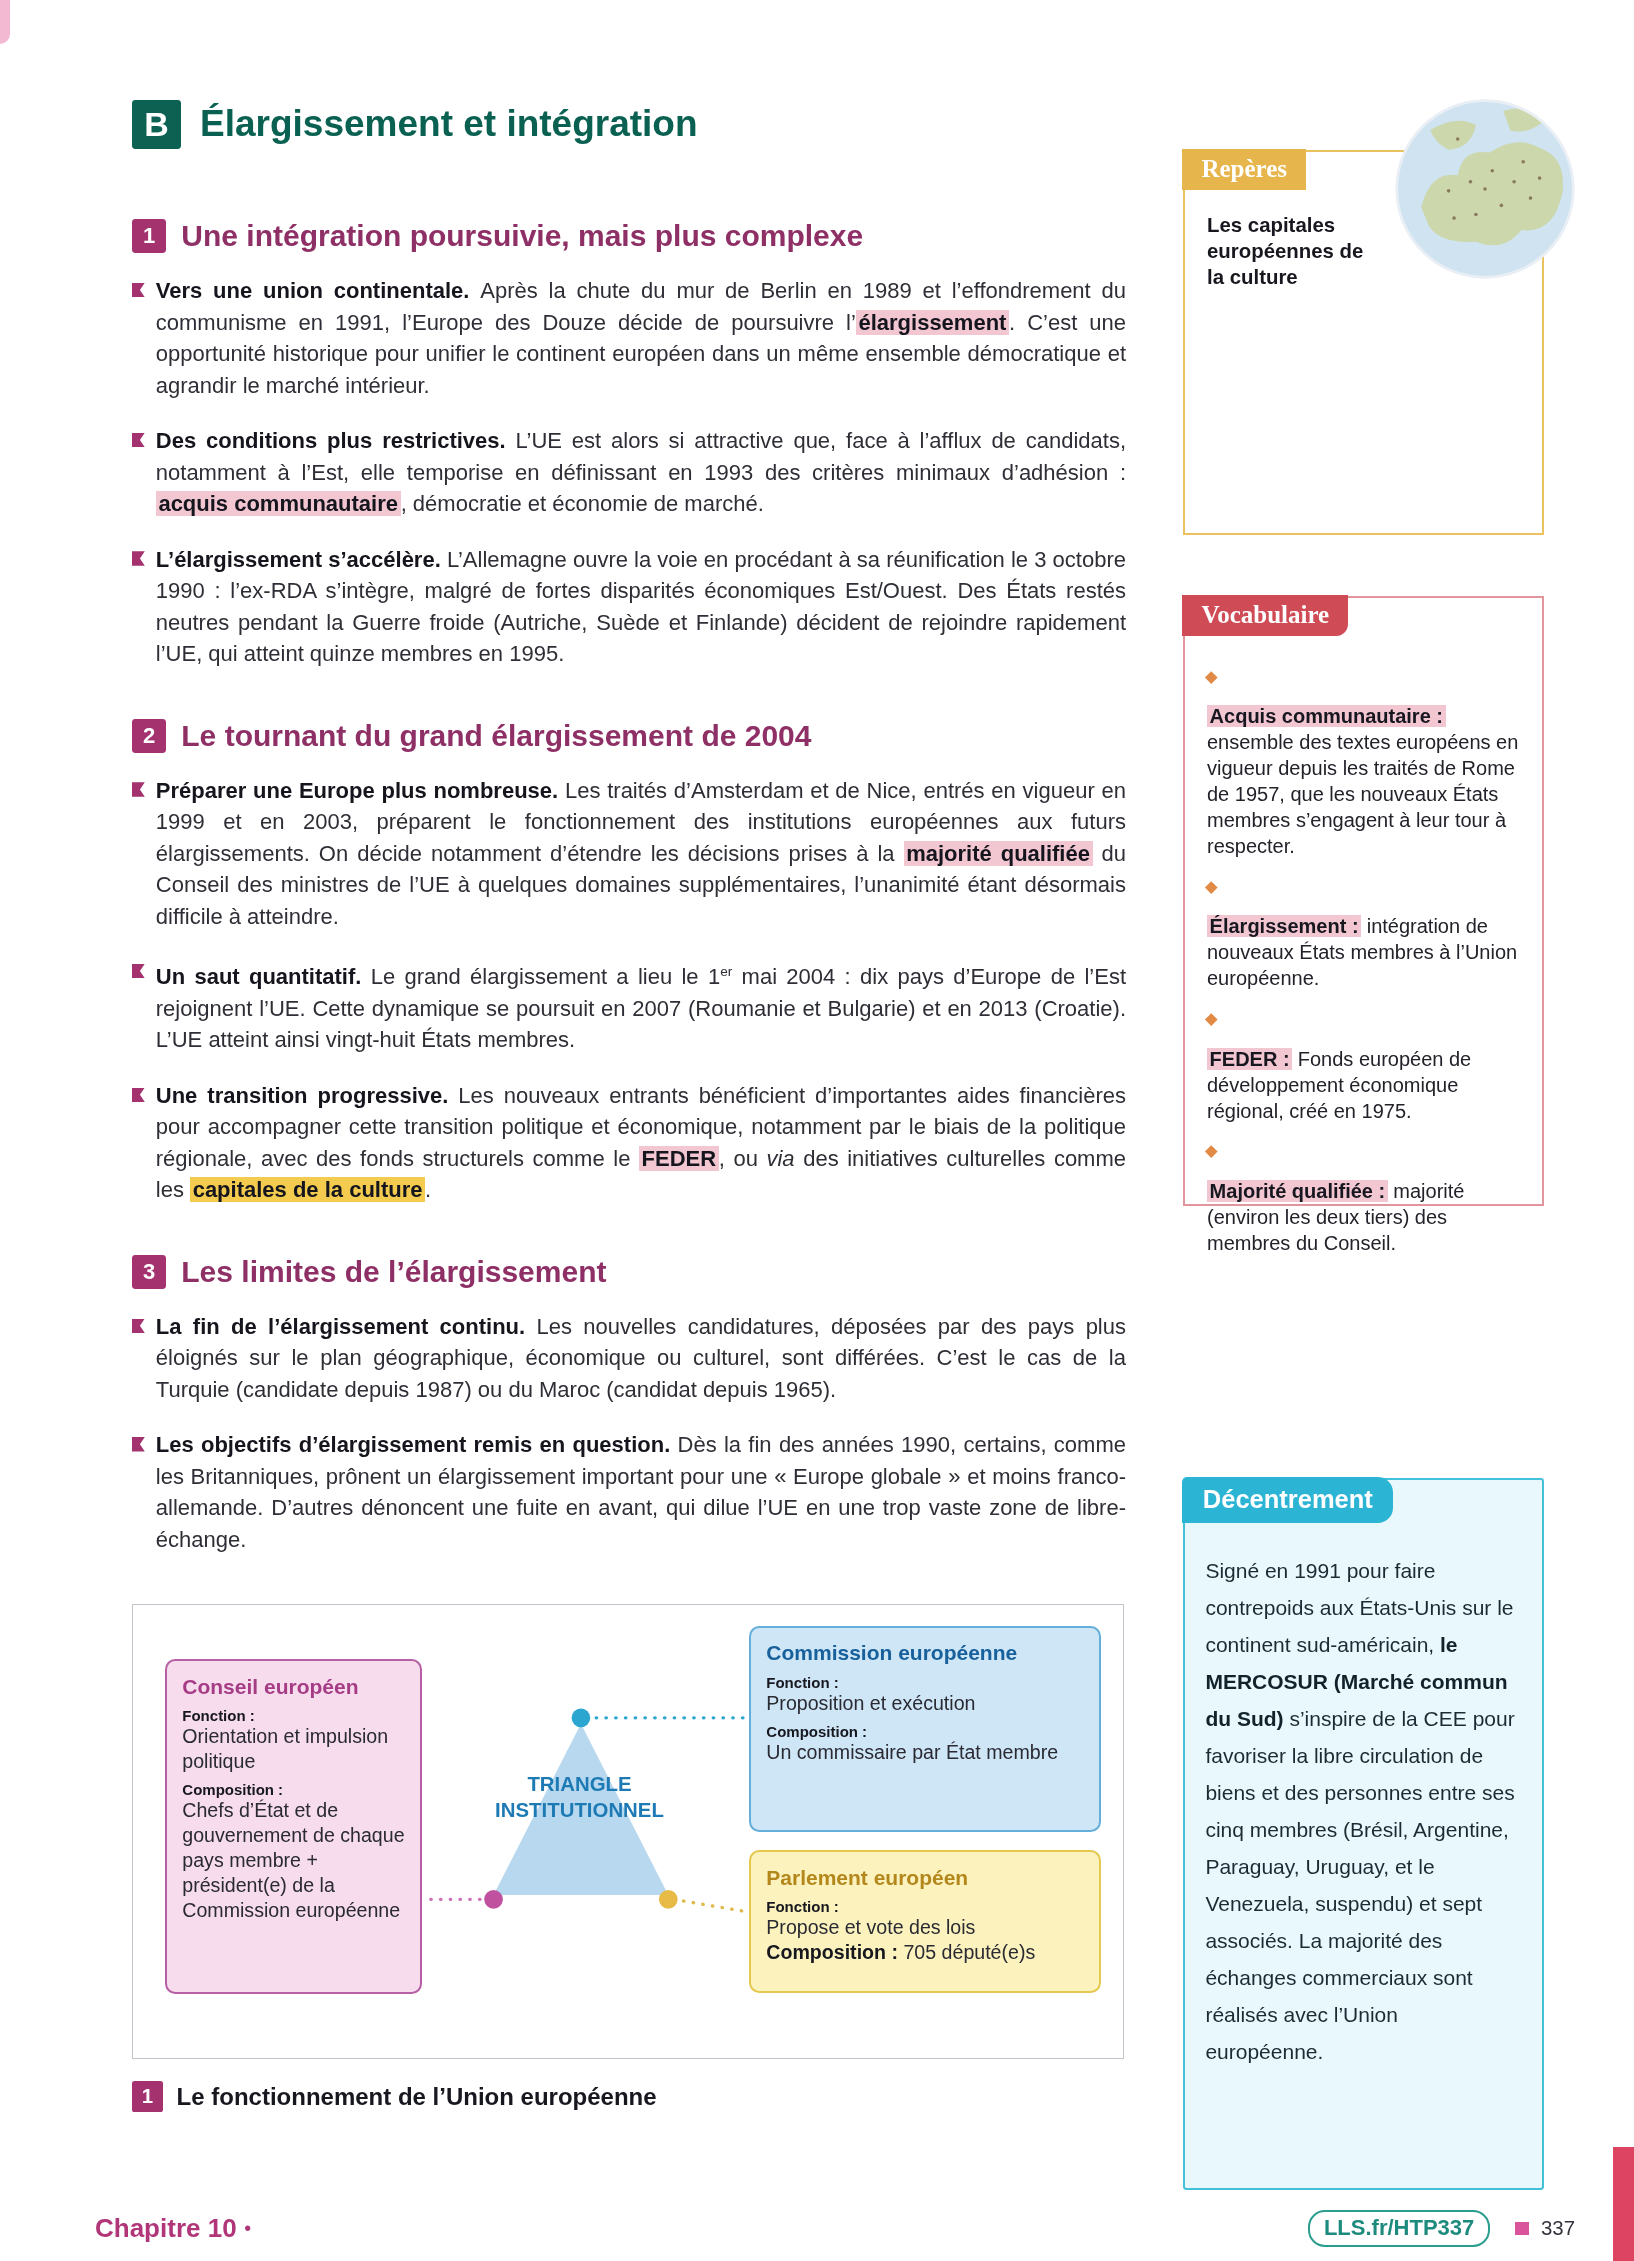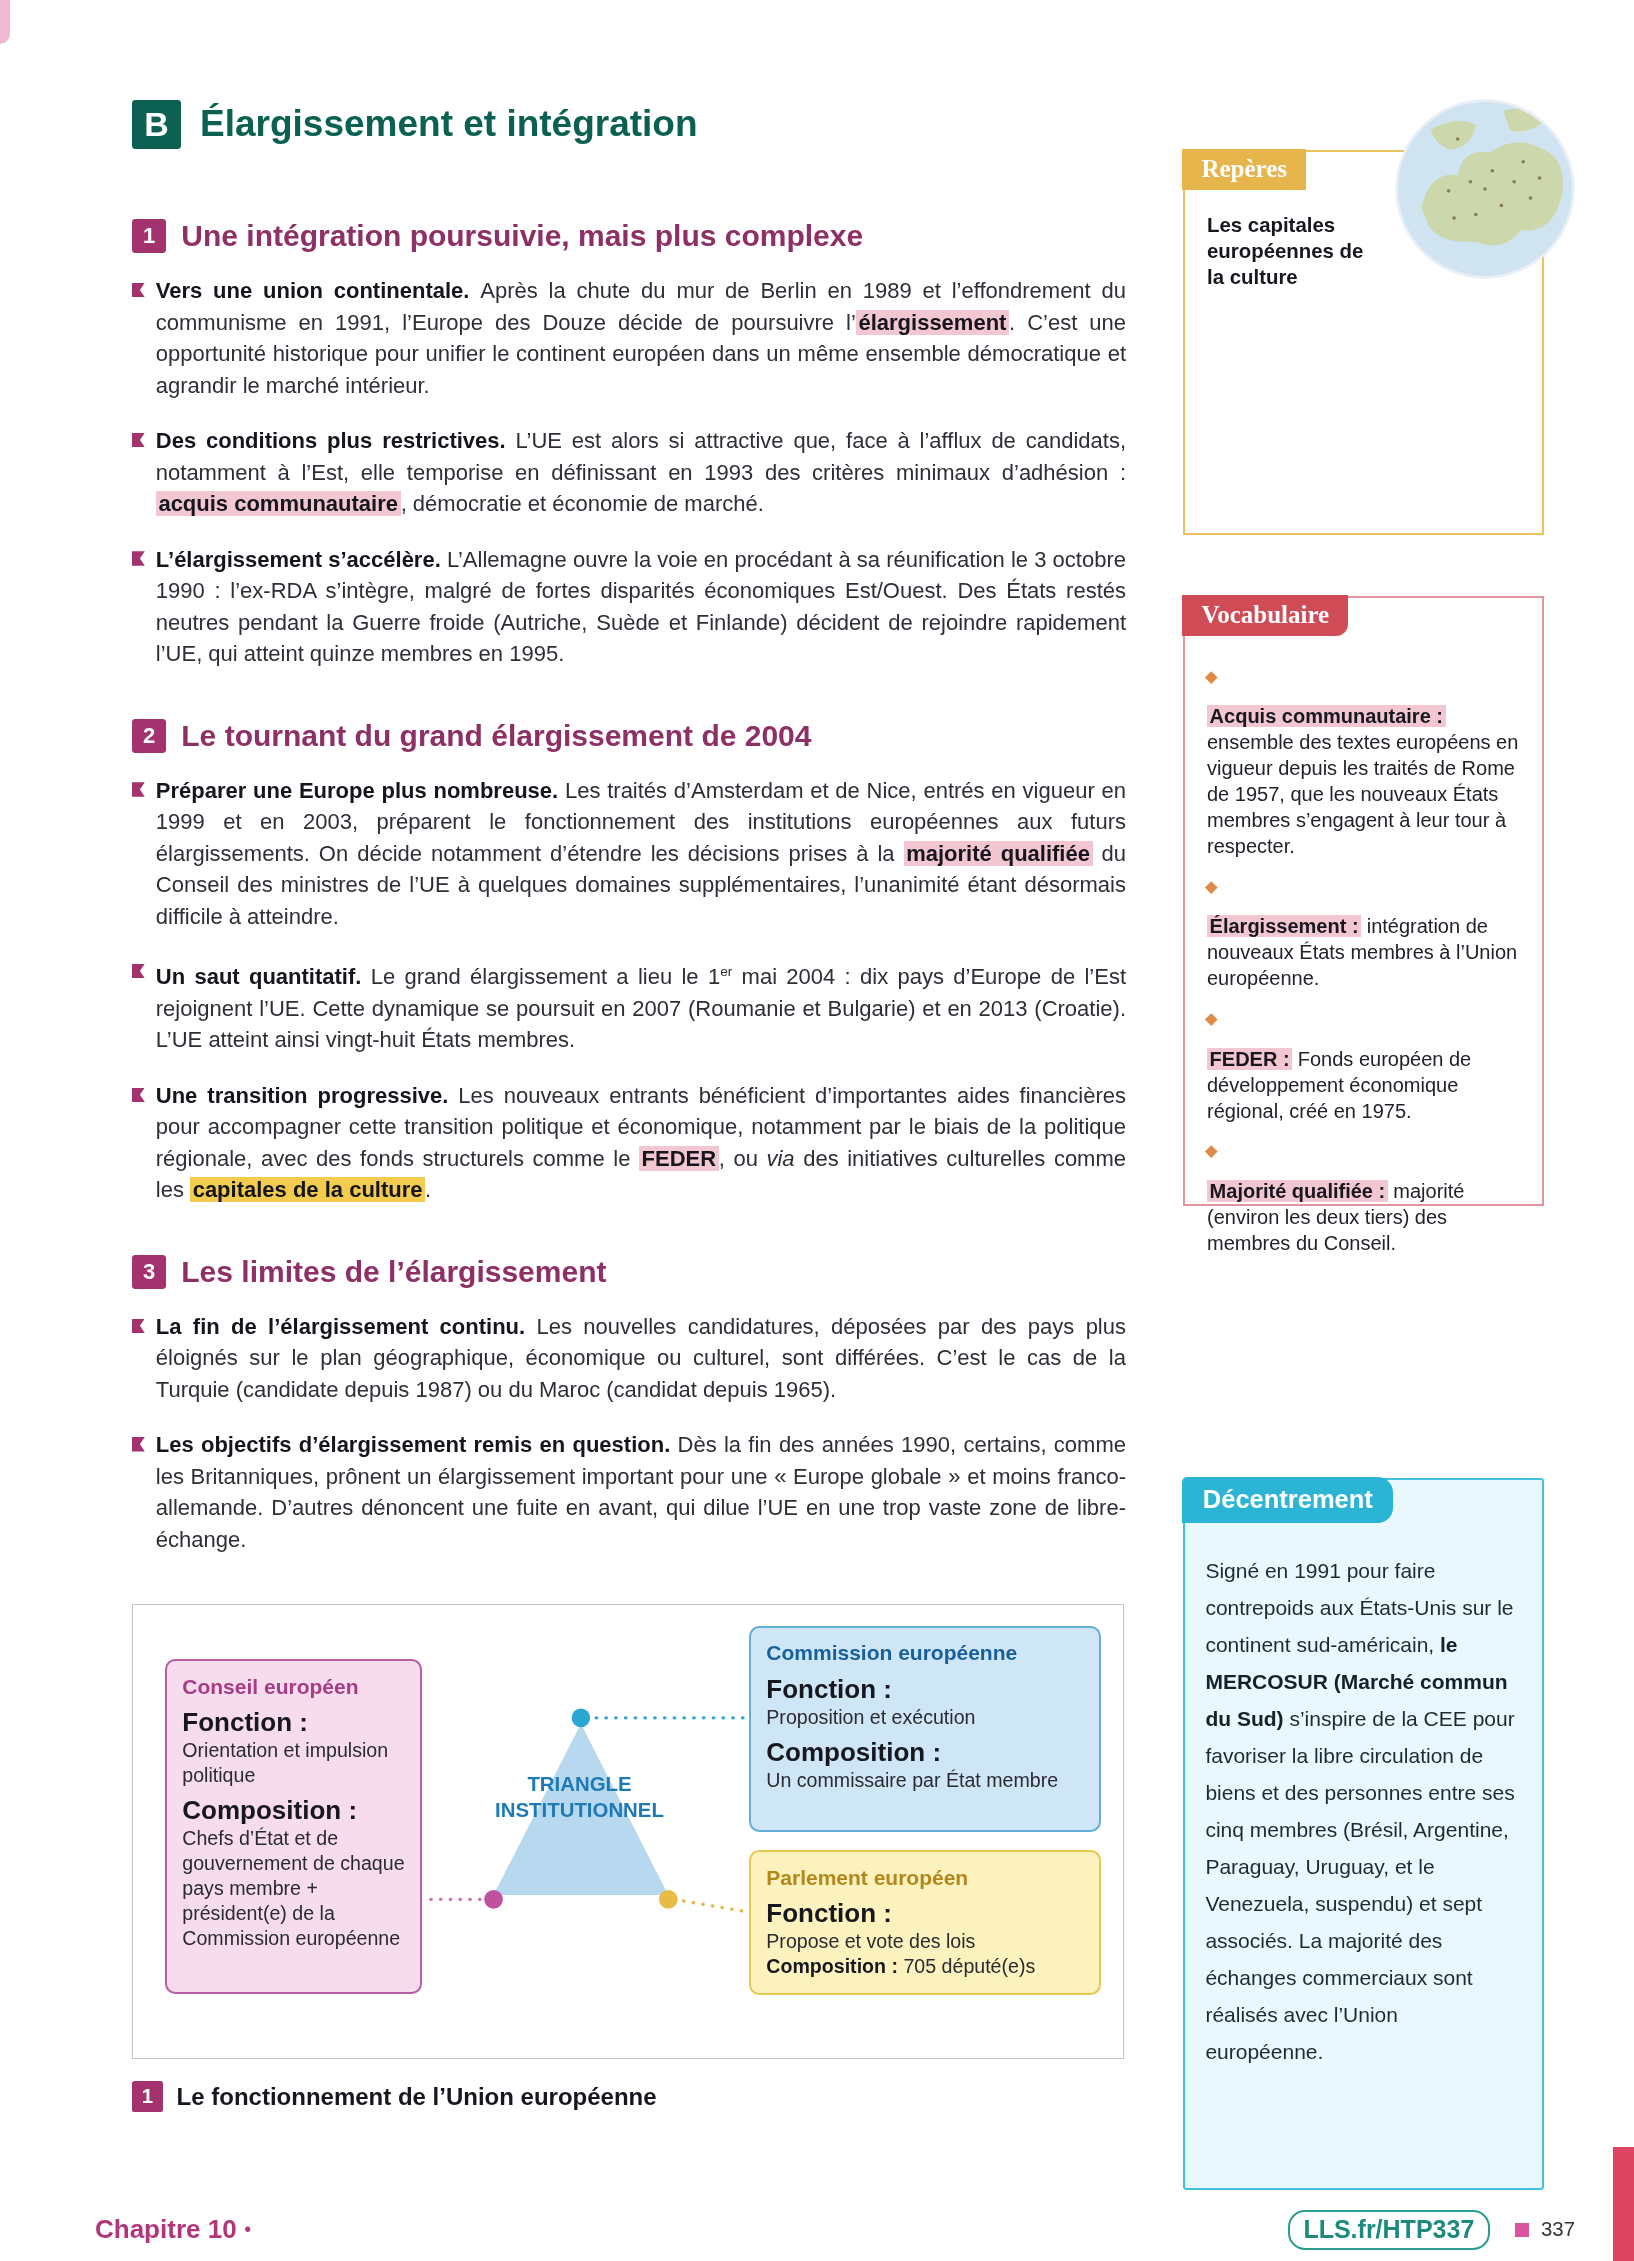--- a/index.html
+++ b/index.html
@@ -31,21 +31,21 @@
   .seg-b { font-weight:700; color:#15151d; }
   .seg-i { font-style:italic; }
   .seg-sup { vertical-align:super; font-size:0.62em; }
   .seg-hlp { font-weight:700; color:#15151d; background:#f3c7d2; padding:0 2.6px; }
   .seg-hly { font-weight:700; color:#15151d; background:#f3cc4f; padding:0 2.6px; }
 
   
   .figure { position:relative; margin-top:49px; width:992px; height:455px; border:1.7px solid #c3c3cb; background:#fff; }
   .fig-box { position:absolute; border-radius:10.2px; padding:13.6px 15.3px; }
   .fig-title { font-size:21px; font-weight:700; margin-bottom:8.5px; }
-  .fig-label { font-size:26px; font-weight:700; color:#17171f; margin-top:6.8px; }
+  .fig-label { font-size:15px; font-weight:700; color:#17171f; margin-top:6.8px; }
   .fig-text { font-size:19.6px; line-height:25px; color:#2a2a33; }
   .fig-label-inline { font-weight:700; color:#17171f; }
   .conseil { left:32px; top:54px; width:257px; min-height:335px; background:#f6dcec; border:2.1px solid #b75fa5; }
   .conseil .fig-title { color:#a63c86; }
   .commission { left:616px; top:20.4px; width:352px; min-height:206px; background:#cfe6f6; border:2.1px solid #64aeda; }
   .commission .fig-title { color:#17609c; }
   .parlement { left:616px; top:245px; width:352px; min-height:143px; background:#fbf2bd; border:2.1px solid #e4c94e; }
   .parlement .fig-title { color:#b3871c; }
   .fig-svg { position:absolute; left:0; top:0; width:100%; height:100%; pointer-events:none; }
   .triangle-label { position:absolute; left:329px; top:167px; width:235px; text-align:center;
@@ -77,21 +77,21 @@
   .decentrement .side-tab { background:#2cb4d5; font-size:25.5px; padding:7.7px 20.4px 9.4px; border-radius:5.1px 15.3px 15.3px 0; }
   .decent-body { font-size:21px; line-height:37px; color:#1c2b33; }
   .decent-body .seg-b { color:#12222b; }
 
   
   .footer { position:absolute; left:95px; right:60px; top:2210px; display:flex; align-items:center; }
   .chapter { font-weight:700; color:#b03579; font-size:26px; white-space:nowrap; }
   .f-sep { color:#b03579; font-size:19.6px; margin:0 7.7px; }
   .f-title { color:#3a3a42; font-size:19px; white-space:nowrap; }
   .f-spacer { flex:1; }
-  .f-badge { border:2.1px solid #2a9d8f; border-radius:17px; padding:2.6px 13.6px 4.3px; color:#1d8a7e; font-weight:700; font-size:25px; white-space:nowrap; }
+  .f-badge { border:2.1px solid #2a9d8f; border-radius:17px; padding:2.6px 13.6px 4.3px; color:#1d8a7e; font-weight:700; font-size:22px; white-space:nowrap; }
   .f-square { width:13.6px; height:13.6px; background:#d9549b; margin-left:25.5px; }
   .f-page { margin-left:12px; font-size:20.4px; color:#33333b; }
 
   .corner-mark { position:absolute; left:0; top:0; width:10.2px; height:44px; background:#f3b8d2; border-radius:0 0 12px 0; }
   .bleed-tab { position:absolute; right:0; bottom:0; width:22px; height:114px; background:#dc4462; }
 </style>
 </head>
 <body>
 
 <div class="page">

